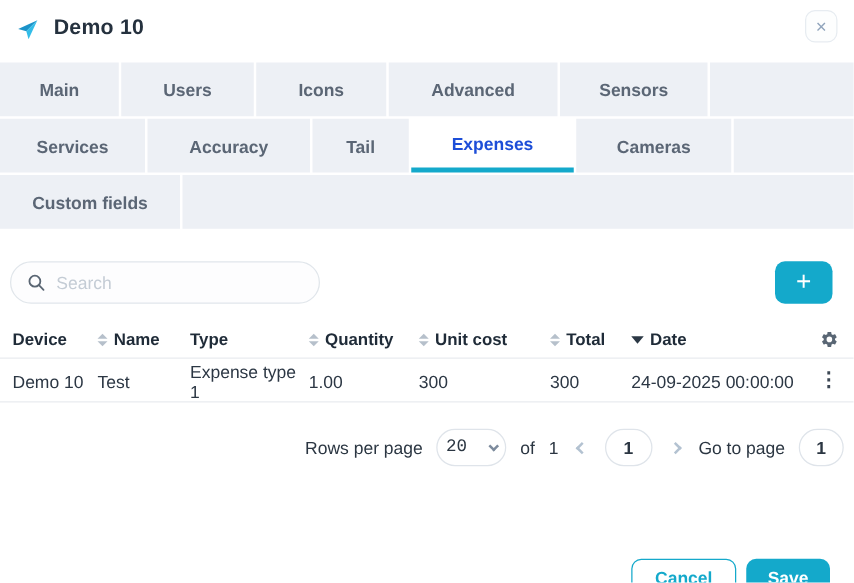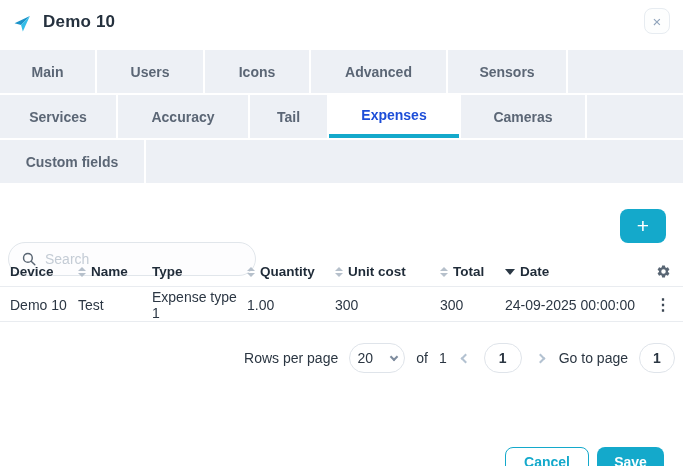--- a/index.html
+++ b/index.html
@@ -30,21 +30,21 @@
     display:flex; align-items:center; justify-content:center; cursor:pointer;
     flex:0 0 auto;
   }
   .tab.active { background:#ffffff; color:#1d4ed8; border-bottom:4px solid #14a9cb; }
   .tab-filler { background:#edf0f5; flex:1 1 auto; }
 
   
   .search {
     position:absolute; left:8px; top:209px; width:248px; height:34px;
     border:1px solid #e1e6eb; border-radius:17px; background:#fdfdfe;
-    display:flex; align-items:center; padding-left:12px; gap:8px;margin-top:33px;
+    display:flex; align-items:center; padding-left:12px; gap:8px;
   }
   .search input {
     border:none; outline:none; background:transparent; flex:1;
     font-family:"Liberation Sans",sans-serif; font-size:14px; color:#333;
   }
   .search input::placeholder { color:#c4ccd5; }
   .add-btn {
     position:absolute; right:17px; top:209px; width:46px; height:34px;
     background:#14a9cb; border:none; border-radius:8px; color:#ffffff;
     font-size:21px; font-weight:400; line-height:1; cursor:pointer;
@@ -79,21 +79,21 @@
   
   .pager {
     position:absolute; top:341px; left:0; right:8px; height:34px;
     display:flex; align-items:center; justify-content:flex-end; gap:11px;
     font-size:14px; color:#2b3642;
   }
   .pill {
     height:30px; border:1px solid #dfe4ea; border-radius:15px; background:#fff;
     display:flex; align-items:center; justify-content:center; font-size:14px; color:#2b3642;
   }
-  .pill-select { width:56px; gap:18px; cursor:pointer; }
+  .pill-select { width:56px; gap:18px; cursor:pointer;font-family:Liberation Mono, monospace; }
   .pill-page { width:38px; font-weight:700; cursor:pointer; }
   .pill-input { width:36px; }
   .pill-input input {
     width:100%; border:none; outline:none; background:transparent; text-align:center;
     font-family:"Liberation Sans",sans-serif; font-size:14px; font-weight:700; color:#2b3642;
   }
   .chev { display:inline-block; width:7px; height:7px; border-left:2px solid #b3c2d1; border-bottom:2px solid #b3c2d1; }
   .chev-left  { transform:rotate(45deg); }
   .chev-right { transform:rotate(225deg); }
   .chev-down  { transform:rotate(-45deg); width:6px; height:6px; border-color:#7d8b9d; margin-top:-3px; }

